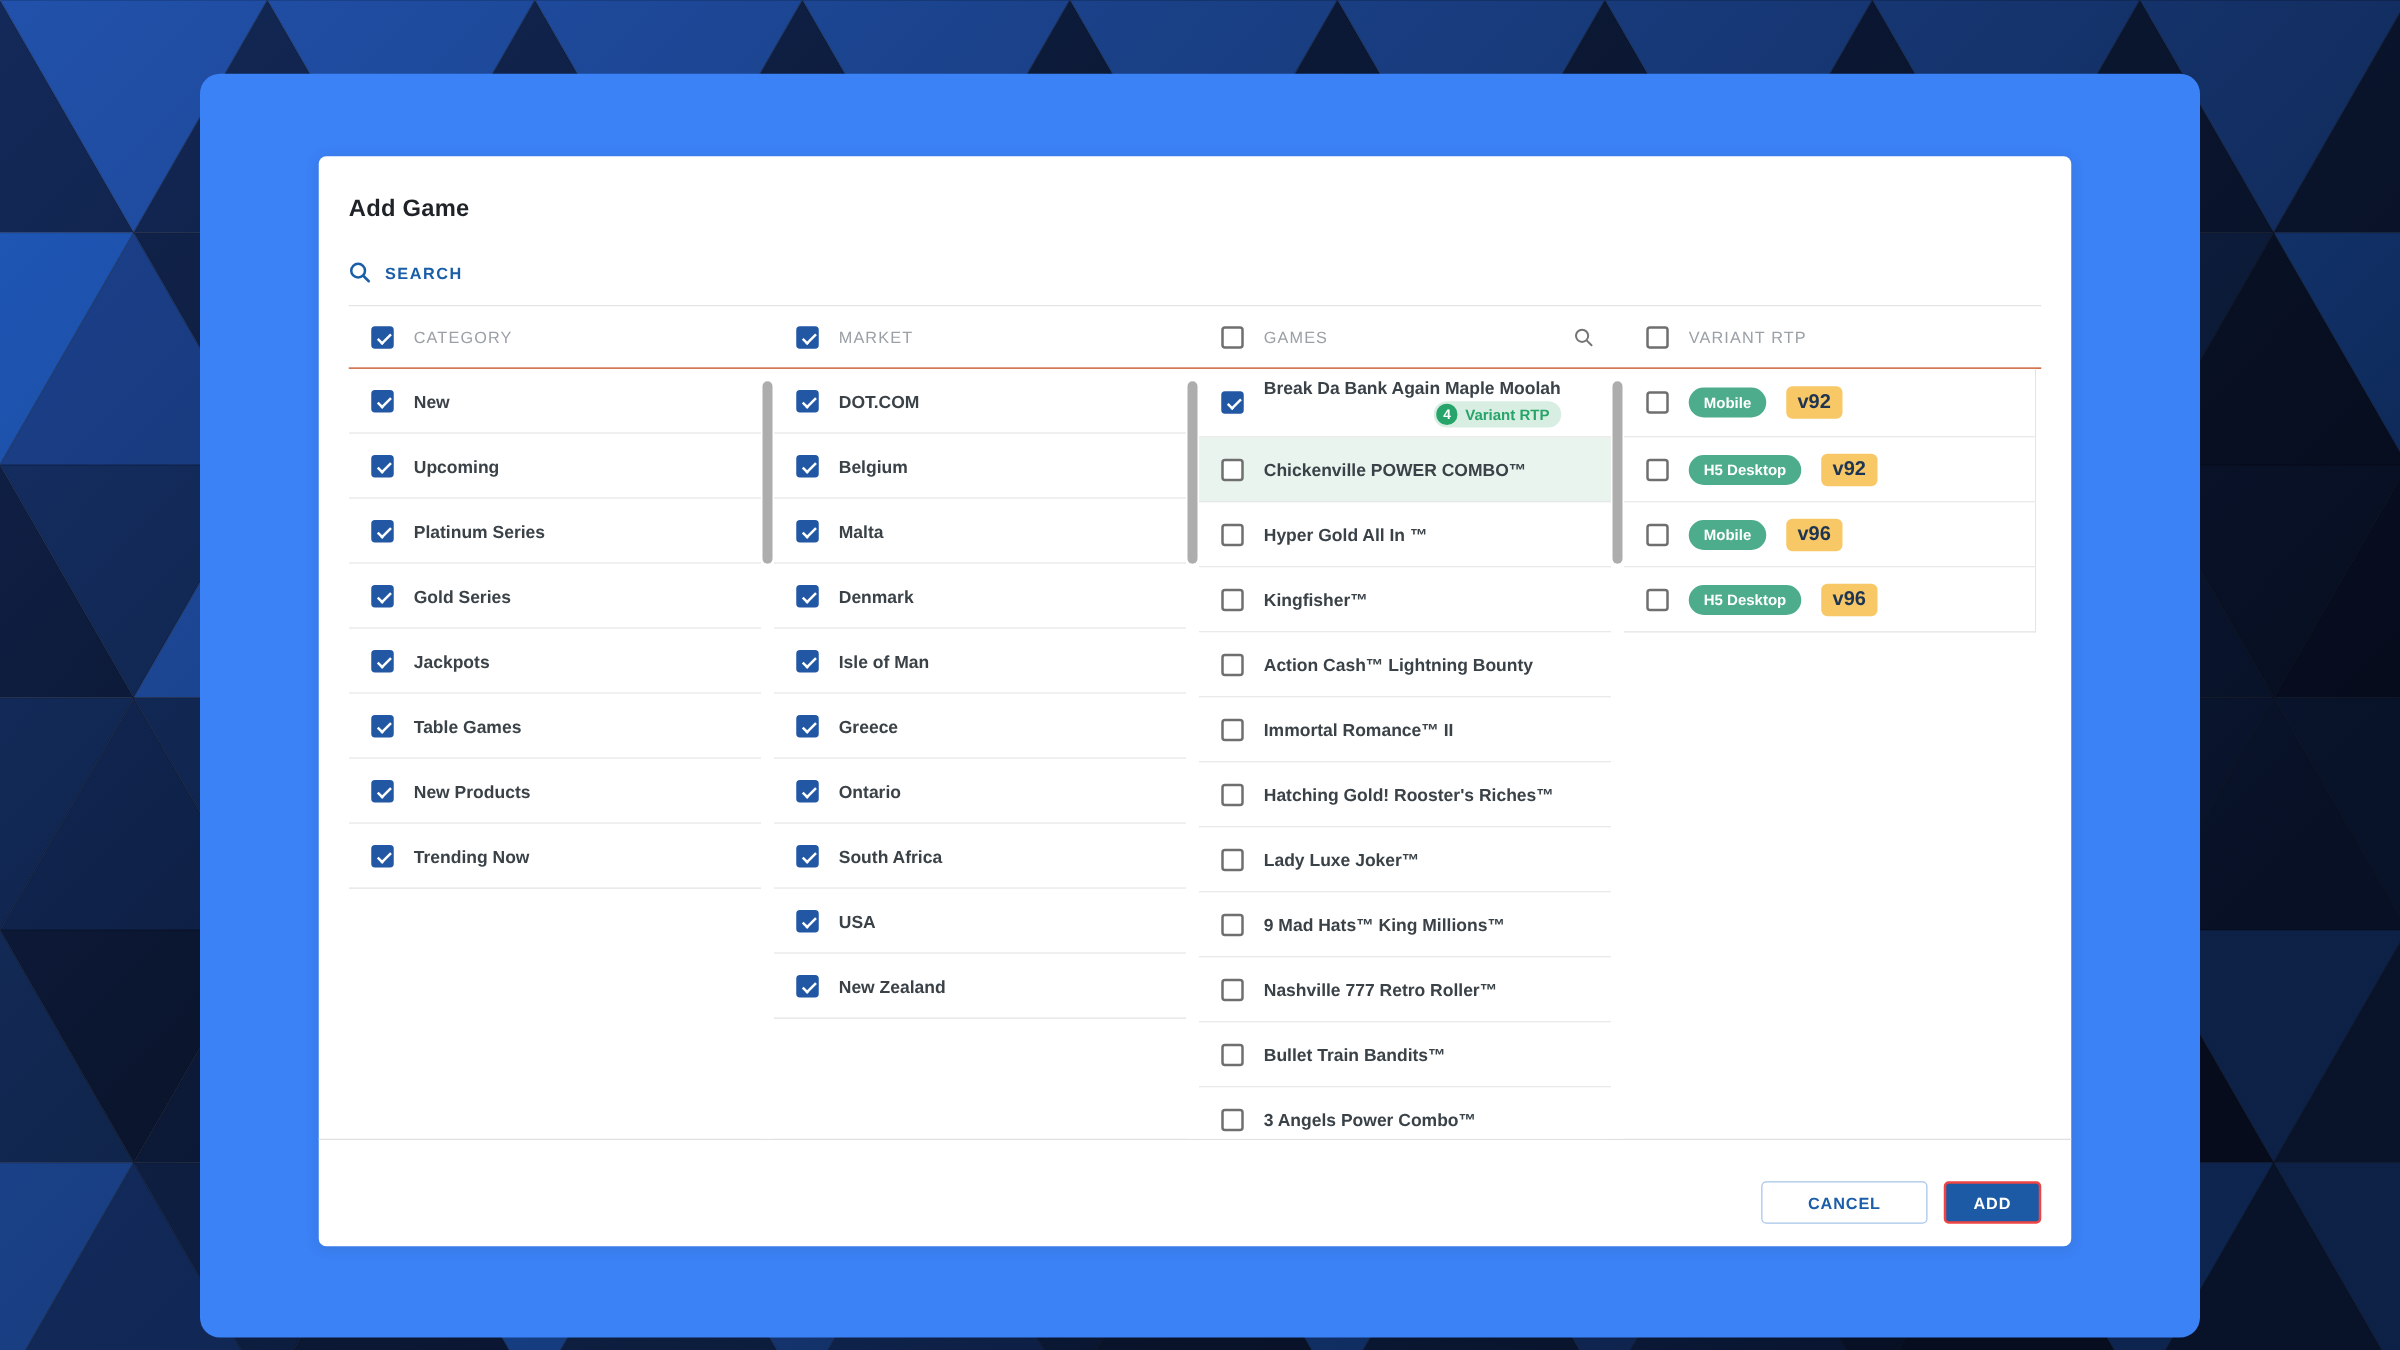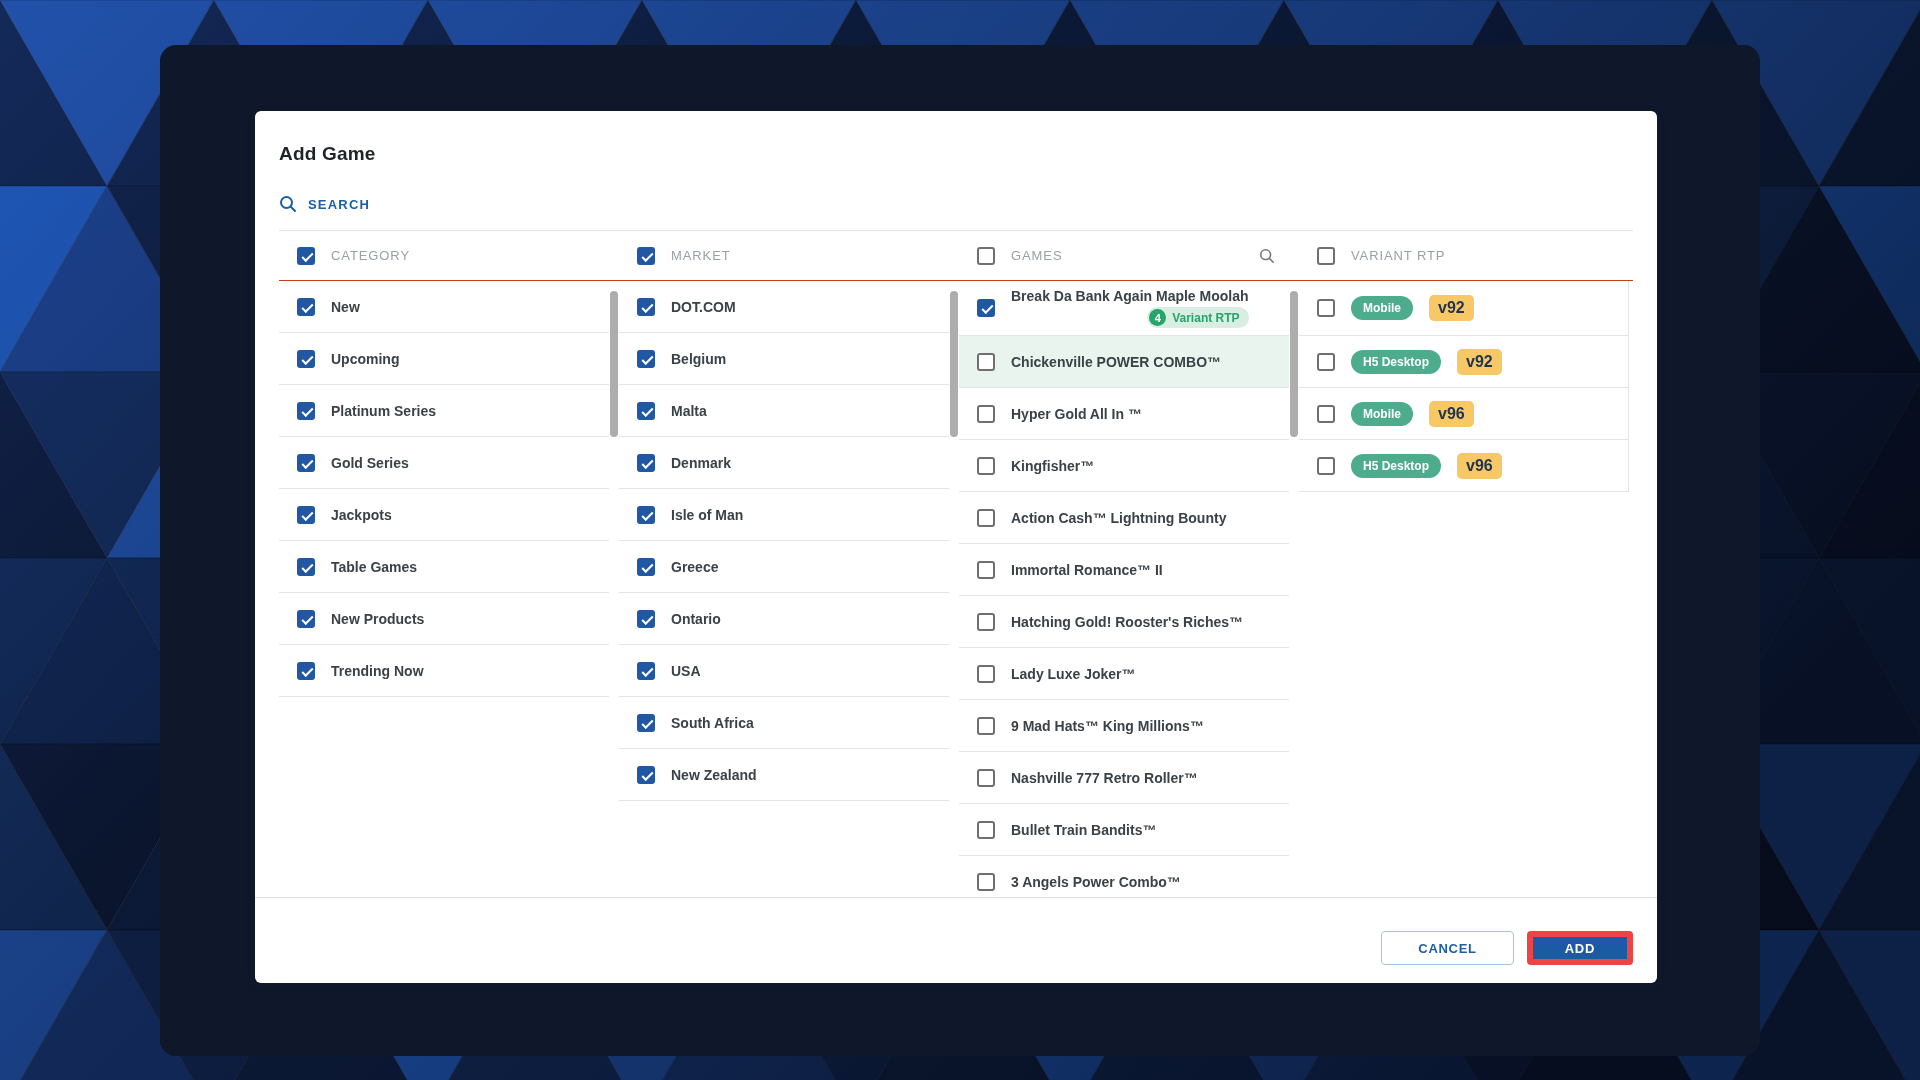--- a/index.html
+++ b/index.html
@@ -1,20 +1,20 @@
 <!DOCTYPE html>
 <html><head>
 <meta charset="utf-8">
 <style>
   * { margin:0; padding:0; box-sizing:border-box; }
   html,body { width:1920px; height:1080px; overflow:hidden; font-family:"Liberation Sans", sans-serif; }
   #bg { position:absolute; left:0; top:0; width:1920px; height:1080px; }
 
-  .modal { position:absolute; left:160px; top:45px; width:1600px; height:1011px;
-           background:#0f172a; border-radius:16px; }
+  .modal { position:absolute; left:160px; top:59px; width:1600px; height:1011px;
+           background:#3b82f6; border-radius:16px; }
   .panel { position:absolute; left:95px; top:66px; width:1402px; height:872px;
            background:#ffffff; border-radius:6px; box-shadow:0 2px 10px rgba(40,50,80,.14);
            padding:0 24px; }
 
   .title { margin-top:32px; font-size:19px; font-weight:700; color:#1F2328; letter-spacing:.2px; }
 
   .search-row { margin-top:30px; display:flex; align-items:center; gap:11px; cursor:pointer; width:130px; }
   .search-row span { color:#1A5EA8; font-size:13px; font-weight:700; letter-spacing:1.2px; }
 
   .divider { margin-top:17px; border-bottom:1px solid #E4E4E4; }
@@ -58,21 +58,21 @@
 
   .gutter { position:relative; background:#fff; }
   .thumb { position:absolute; left:1px; top:10px; width:8px; height:146px;
            background:#ADADAD; border-radius:4px; cursor:pointer; }
 
   .footer { border-top:1px solid #E0E0E0; margin:0 -24px; padding:33px 24px 0 24px;
             display:flex; justify-content:flex-end; gap:13px; }
   .btn { font-family:"Liberation Sans", sans-serif; font-size:13px; font-weight:700;
          letter-spacing:.7px; border-radius:4px; cursor:pointer; height:34px; }
   .btn-cancel { background:#fff; border:1px solid #A6C4E8; color:#1C5FA8; padding:0 36px; }
-  .btn-add { background:#1D5AA5; border:6px solid #ef4444; color:#fff; padding:0 32px; }
+  .btn-add { background:#1D5AA5; border:2px solid #ef4444; color:#fff; padding:0 22px; }
 </style>
 </head>
 <body>
 
 <svg id="bg" viewBox="0 0 1920 1080">
     <polygon points="-107,186 107,186 0,0" fill="#0c1a38" stroke="rgba(0,0,0,0.28)" stroke-width="1"></polygon>
     <polygon points="0,0 214,0 107,186" fill="#1e4da1" stroke="rgba(0,0,0,0.28)" stroke-width="1"></polygon>
     <polygon points="107,186 321,186 214,0" fill="#0c1a38" stroke="rgba(0,0,0,0.28)" stroke-width="1"></polygon>
     <polygon points="214,0 428,0 321,186" fill="#1e4da1" stroke="rgba(0,0,0,0.28)" stroke-width="1"></polygon>
     <polygon points="321,186 535,186 428,0" fill="#0c1a38" stroke="rgba(0,0,0,0.28)" stroke-width="1"></polygon>
@@ -333,25 +333,25 @@
           <div class="row">
             <span class="checkbox checked"></span>
             <span class="label">Greece</span>
           </div>
           <div class="row">
             <span class="checkbox checked"></span>
             <span class="label">Ontario</span>
           </div>
           <div class="row">
             <span class="checkbox checked"></span>
+            <span class="label">South Africa</span>
+          </div>
+          <div class="row">
+            <span class="checkbox checked"></span>
             <span class="label">USA</span>
-          </div>
-          <div class="row">
-            <span class="checkbox checked"></span>
-            <span class="label">South Africa</span>
           </div>
           <div class="row">
             <span class="checkbox checked"></span>
             <span class="label">New Zealand</span>
           </div>
         </div>
       <div class="gutter">
         <div class="thumb"></div>
       </div>
       <div class="col" id="games-list">

